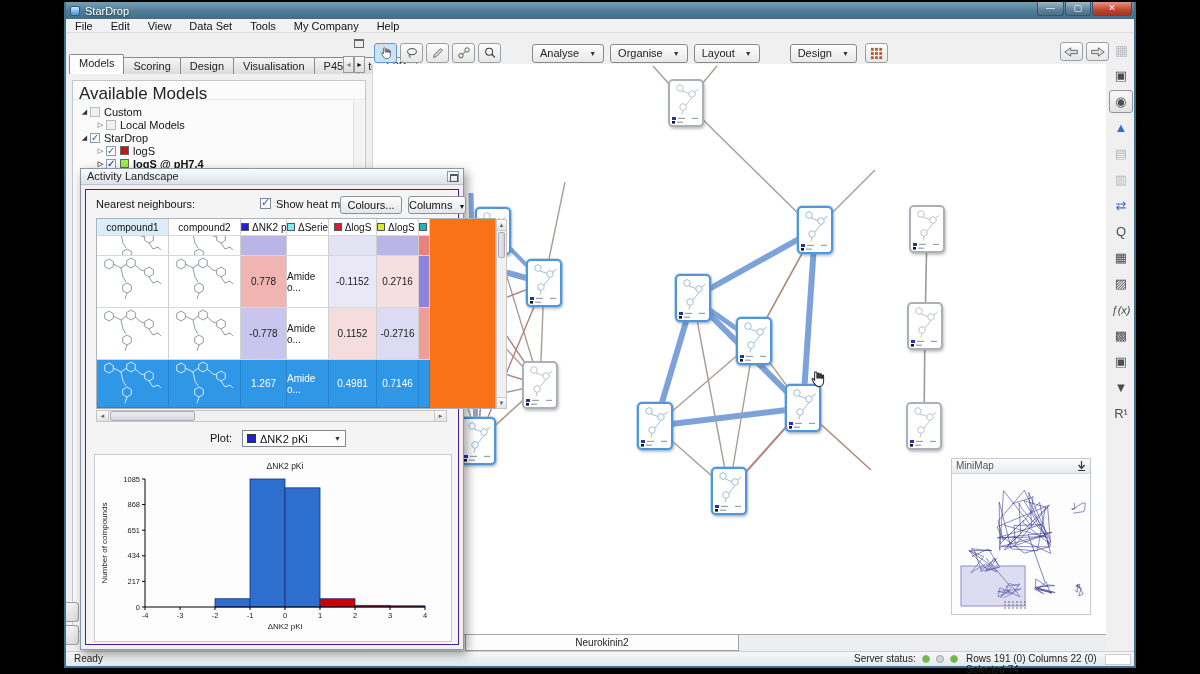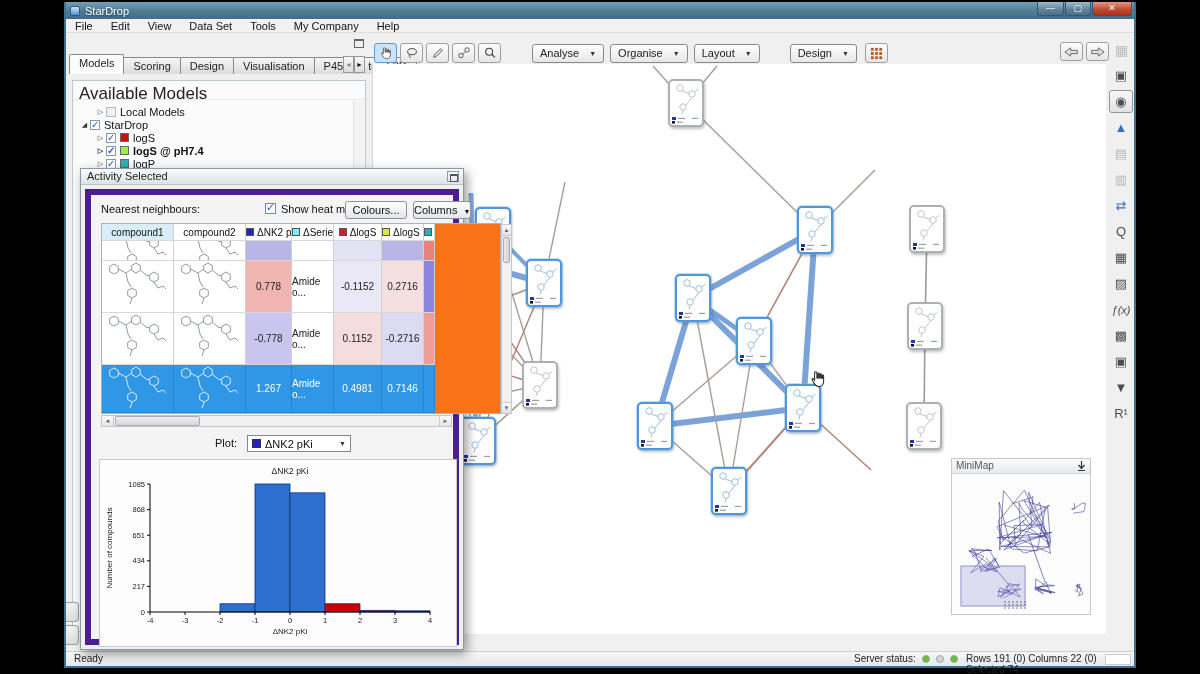--- a/index.html
+++ b/index.html
@@ -93,21 +93,21 @@
 
   
   .side-mini { position:absolute; width:13px; height:20px; background:linear-gradient(#f4f4f4,#ddd); border:1px solid #9aa0a6; border-left:none; border-radius:0 4px 4px 0; }
 
   
   #dialog { position:absolute; left:80px; top:168px; width:384px; height:482px; background:#f0f0f0; border:1px solid #8a97a4; box-shadow:3px 4px 10px rgba(0,0,0,.4); z-index:10; }
   #dialog-titlebar { height:16px; background:linear-gradient(#fafbfc,#dde2e7); border-bottom:1px solid #bcc2c9; position:relative; }
   #dialog-title { font-size:11px; color:#222; padding:1px 0 0 6px; }
   #dialog-float { position:absolute; right:4px; top:2px; width:12px; height:11px; border:1px solid #8a98a8; background:linear-gradient(#fefefe,#e4e7ea); }
   #dialog-float::after { content:""; position:absolute; left:2px; top:2px; width:6px; height:5px; border:1px solid #555; border-top-width:2px; }
-  #dialog-inner { position:absolute; left:4px; top:20px; right:4px; bottom:4px; border:6px solid #4c1d95; background:#f4f4f4;padding-left:28px; }
+  #dialog-inner { position:absolute; left:4px; top:20px; right:4px; bottom:4px; border:1px solid #4c1d95; background:#f4f4f4;padding-left:28px; }
   #nn-row { position:absolute; left:8px; top:6px; right:6px; height:18px; font-size:11px; color:#111; }
   #nn-label { position:absolute; left:2px; top:2px; }
   #heatmap-check { position:absolute; left:166px; top:2px; width:11px; height:11px; border:1px solid #7a8a98; background:#fff; }
   #heatmap-check::after { content:"✓"; position:absolute; left:0px; top:-3px; font-size:11px; color:#2a62c8; }
   #heatmap-label { position:absolute; left:182px; top:2px; }
   .dlg-btn { position:absolute; top:0; height:18px; border:1px solid #8a939c; border-radius:3px; background:linear-gradient(#fefefe,#e3e6e9); font-size:11px; color:#111; text-align:center; line-height:16px; }
   #colours-btn { left:246px; width:62px; }
   #columns-btn { left:314px; width:58px; }
   #columns-btn .caret { font-size:7px; margin-left:6px; }
 
@@ -172,20 +172,25 @@
         <div class="tab">torch3D</div>
       </div>
     <div class="tab-arrows">
       <div class="tab-arrow">◄</div>
       <div class="tab-arrow fwd">►</div>
     </div>
     <div id="models-box">
       <div class="box-title">Available Models</div>
       <div class="box-sep"></div>
       <div id="tree">
+          <div class="tree-row" style="padding-left: 2px;">
+            <span class="tree-exp">◢</span>
+            <span class="tree-check gray"></span>
+            <span class="tree-label">Custom</span>
+          </div>
           <div class="tree-row" style="padding-left: 18px;">
             <span class="tree-exp">▷</span>
             <span class="tree-check gray"></span>
             <span class="tree-label">Local Models</span>
           </div>
           <div class="tree-row" style="padding-left: 2px;">
             <span class="tree-exp">◢</span>
             <span class="tree-check checked"></span>
             <span class="tree-label">StarDrop</span>
           </div>
@@ -573,40 +578,43 @@
           <line x1="52" y1="131" x2="74" y2="131" stroke="#555" stroke-width="0.8" stroke-dasharray="2 2"></line>
           <line x1="52" y1="134" x2="74" y2="134" stroke="#555" stroke-width="0.8" stroke-dasharray="2 2"></line>
         </svg>
     </div>
 
     <svg id="cursor-hand" width="18" height="18" viewBox="0 0 16 16">
       <path d="M6 1.5 C6.6 1.5 7 1.9 7 2.5 L7 7 L8 7 L8 3.1 C8 2.5 9 2.5 9 3.1 L9 7 L10 7 L10 3.7 C10 3.1 11 3.1 11 3.7 L11 7.4 L12 7.4 L12 4.9 C12 4.3 13 4.3 13 4.9 L13 10 C13 12.8 11.2 14.8 8.8 14.8 C6.4 14.8 5.4 13.4 4.4 11.6 L2.8 8.7 C2.3 7.8 3.3 7.2 4 7.9 L5 9 L5 2.5 C5 1.9 5.4 1.5 6 1.5 Z" fill="#fff" stroke="#222" stroke-width="0.9"></path>
     </svg>
   </div>
 
+  <div id="dataset-row">
+    <div id="dataset-tab">Neurokinin2</div>
+  </div>
 
   <div class="side-mini" style="left:0;top:600px"></div>
   <div class="side-mini" style="left:0;top:623px"></div>
 
   <div id="statusbar">
     <span id="status-ready">Ready</span>
     <span id="server-group">
       <span>Server status:</span>
       <span class="light" id="light0" style="background: rgb(106, 191, 46);"></span>
       <span class="light" id="light1" style="background: rgb(212, 212, 212);"></span>
       <span class="light" id="light2" style="background: rgb(106, 191, 46);"></span>
     </span>
     <span id="rows-info">Rows 191 (0) Columns 22 (0) Selected 74</span>
     <span id="resize-grip"></span>
   </div>
 </div>
 
 <div id="dialog">
   <div id="dialog-titlebar">
-    <div id="dialog-title">Activity Selected</div>
+    <div id="dialog-title">Activity Landscape</div>
     <div id="dialog-float"></div>
   </div>
   <div id="dialog-inner">
     <div id="nn-row">
       <span id="nn-label">Nearest neighbours:</span>
       <span id="heatmap-check"></span>
       <span id="heatmap-label">Show heat map</span>
       <span class="dlg-btn" id="colours-btn">Colours...</span>
       <span class="dlg-btn" id="columns-btn"><span>Columns</span><span class="caret">▼</span></span>
     </div>

